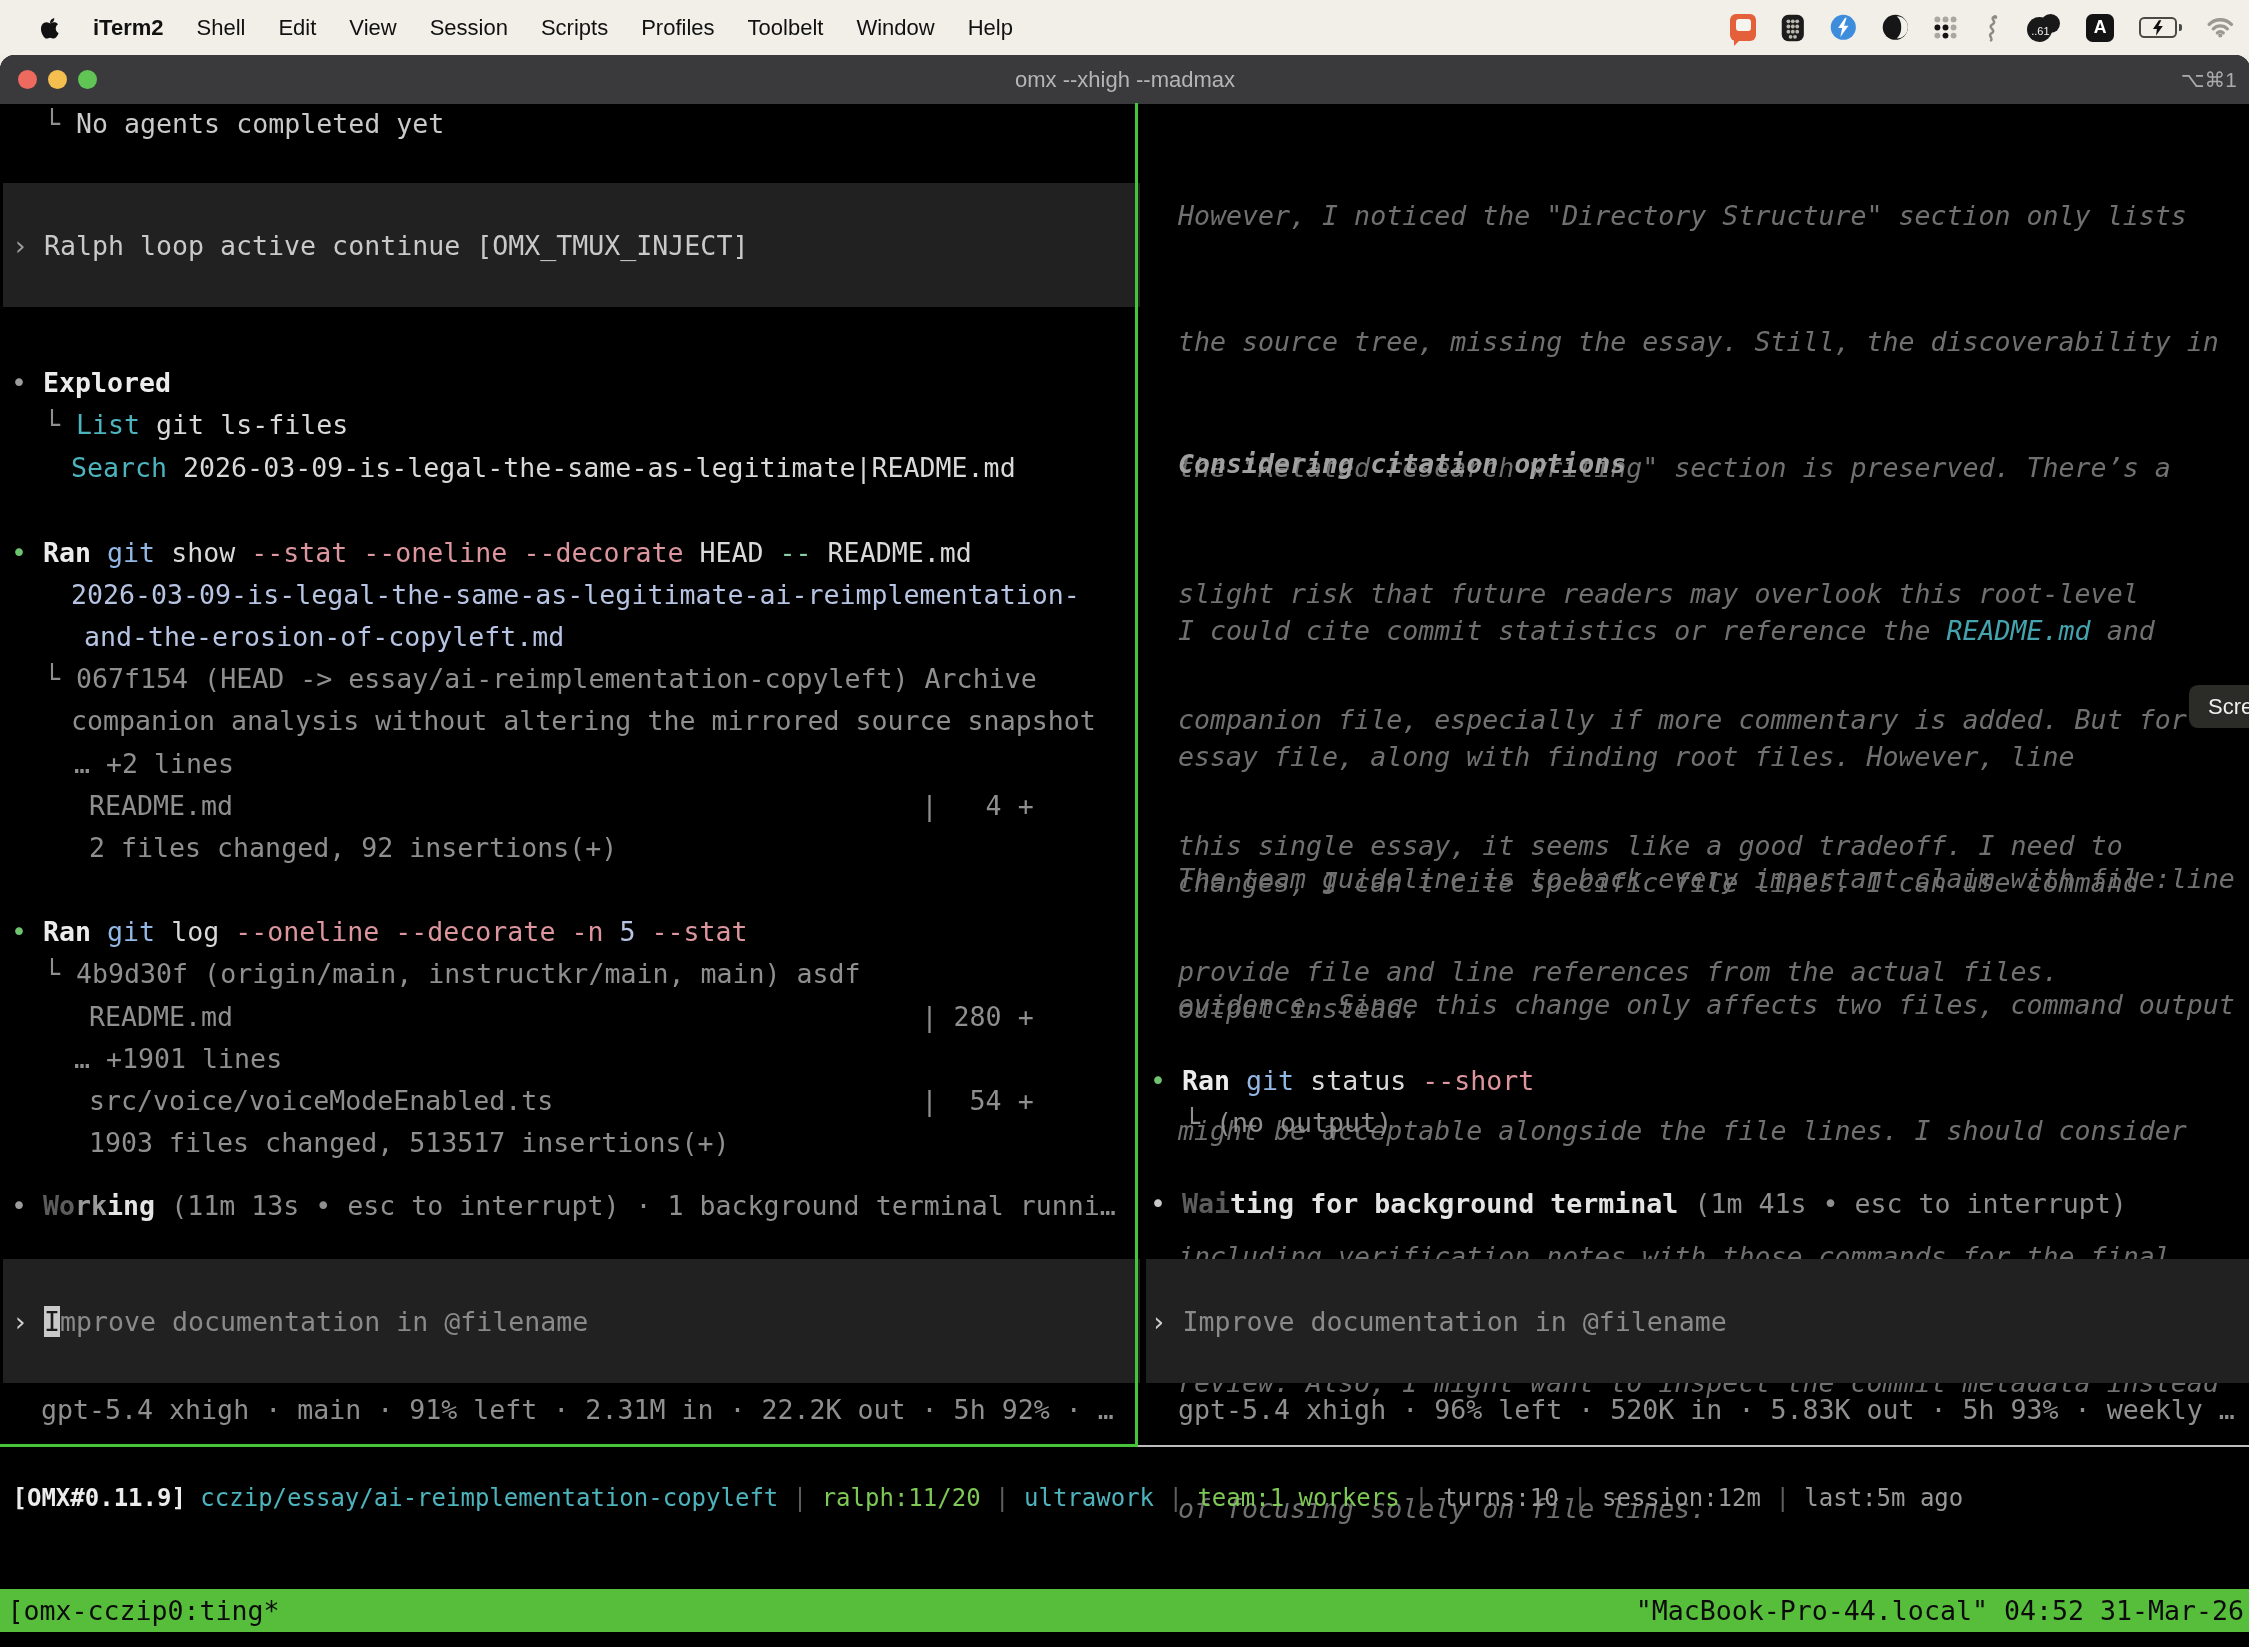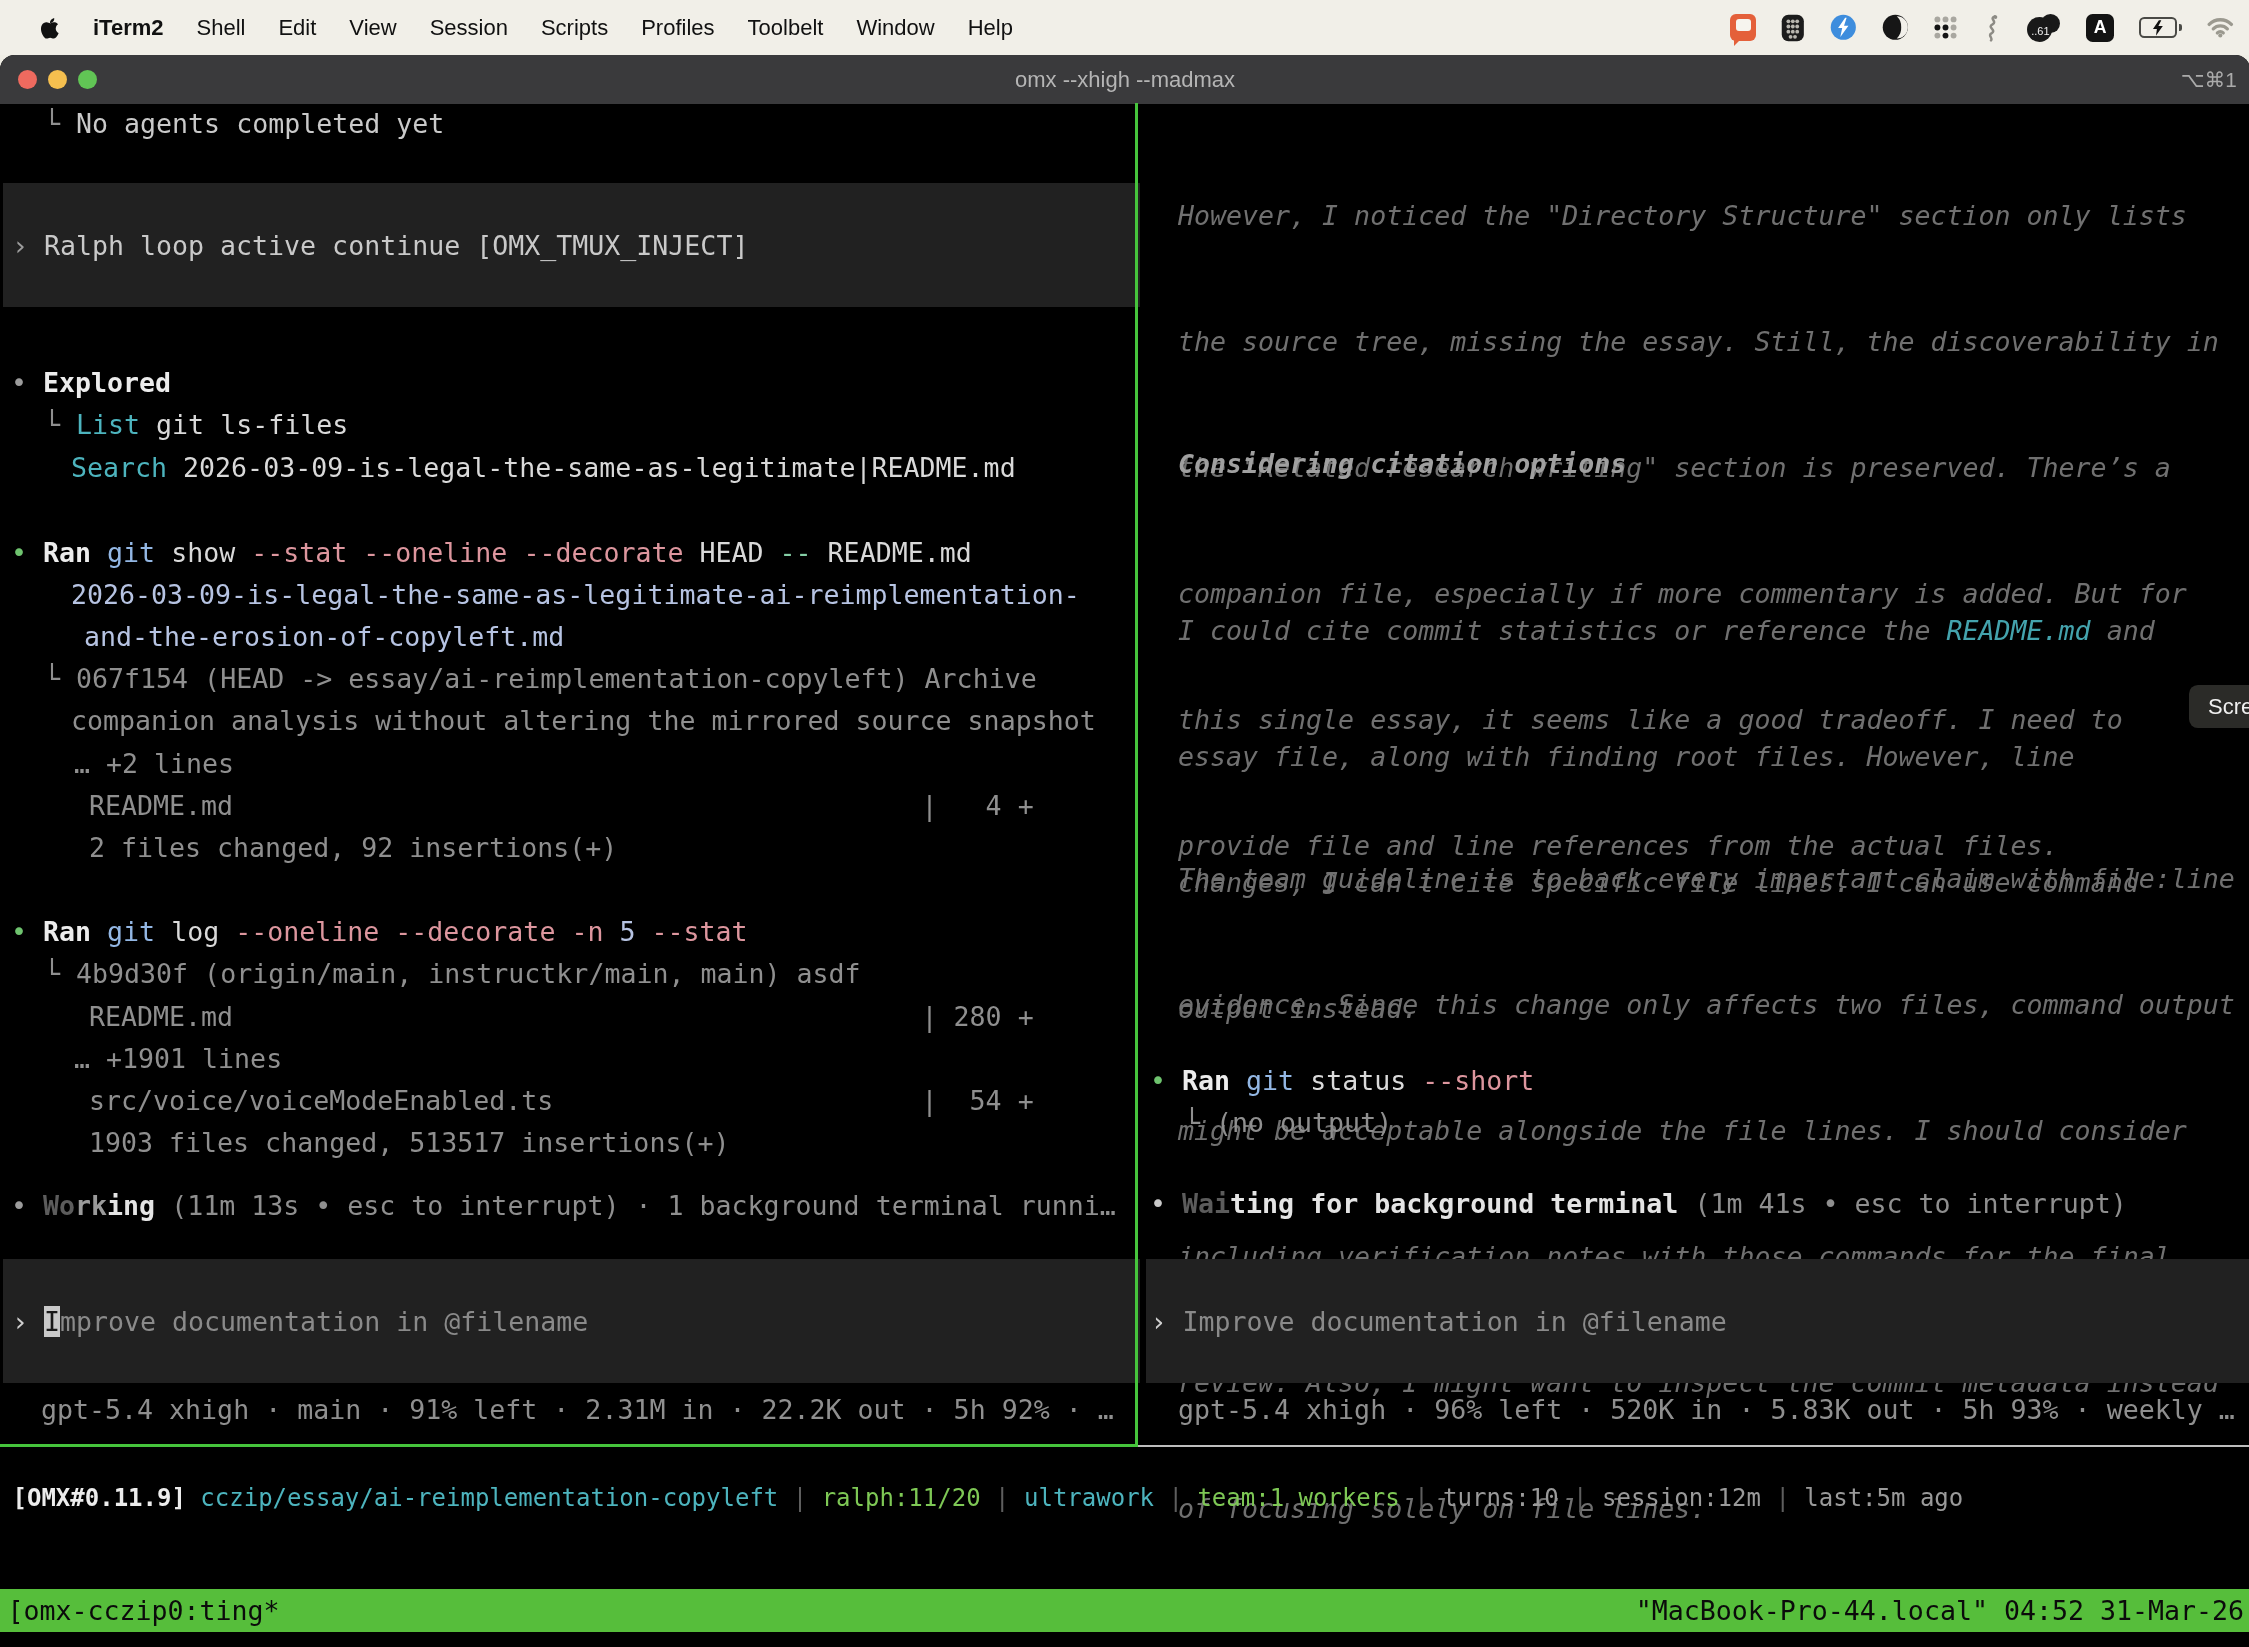--- a/index.html
+++ b/index.html
@@ -224,20 +224,21 @@
 <div class="t" style="left:11px;top:1190px"><span class="c-g2">• </span><span class="sh1">Wo</span><span class="sh2">rk</span><span class="sh3">ing</span><span class="c-g"> (11m 13s • esc to interrupt) · 1 background terminal runni…</span></div>
 
 <div class="inputbox" style="left:3px;top:1259px;width:1128px;height:124px;padding-left:8.9px"><span class="prompt">› </span><span class="cursor">I</span><span class="ph">mprove documentation in @filename</span></div>
 
 <div class="t" style="left:41px;top:1394px"><span class="c-g">gpt-5.4 xhigh · main · 91% left · 2.31M in · 22.2K out · 5h 92% · …</span></div>
 
 <div class="para c-dim" style="left:1178px;top:111px">
   <div>However, I noticed the "Directory Structure" section only lists</div>
   <div>the source tree, missing the essay. Still, the discoverability in</div>
   <div>the "Related research writing" section is preserved. There’s a</div>
+  <div>slight risk that future readers may overlook this root-level</div>
   <div>companion file, especially if more commentary is added. But for</div>
   <div>this single essay, it seems like a good tradeoff. I need to</div>
   <div>provide file and line references from the actual files.</div>
 </div>
 
 <div class="para c-dimh" style="left:1178px;top:443px"><div>Considering citation options</div></div>
 
 <div class="para c-dim" style="left:1178px;top:526px">
   <div><span>I could cite commit statistics or reference the </span><span class="c-cyl">README.md</span><span> and</span></div>
   <div>essay file, along with finding root files. However, line</div>

